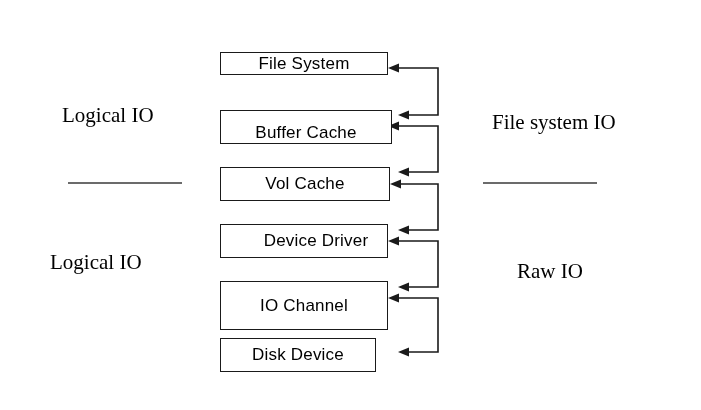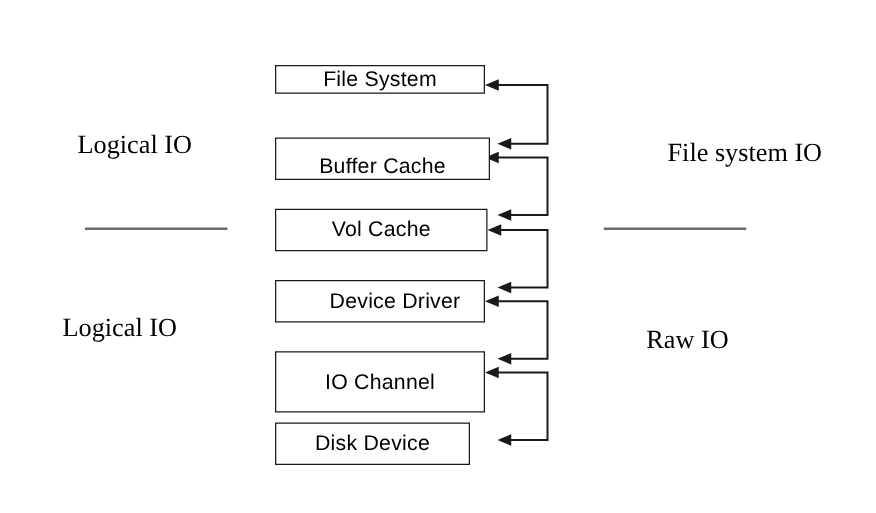--- a/index.html
+++ b/index.html
@@ -116,21 +116,21 @@
         <span>IO Channel</span>
       </div>
       <div class="node-box" style="left: 220px; top: 338px; width: 156px; height: 34px;">
         <span>Disk Device</span>
       </div>
     </div>
 
   <div id="label-layer">
       <div class="side-label" style="left: 62px; top: 103px;">Logical IO</div>
       <div class="side-label" style="left: 50px; top: 250px;">Logical IO</div>
-      <div class="side-label" style="left: 492px; top: 110px; margin-left: 42px;">File system IO</div>
+      <div class="side-label" style="left: 492px; top: 110px;">File system IO</div>
       <div class="side-label" style="left: 517px; top: 259px;">Raw IO</div>
     </div>
 
   <div id="divider-layer">
       <div class="divider" style="left: 68px; top: 182px; width: 114px;"></div>
       <div class="divider" style="left: 483px; top: 182px; width: 114px;"></div>
     </div>
 
 </div>
 

